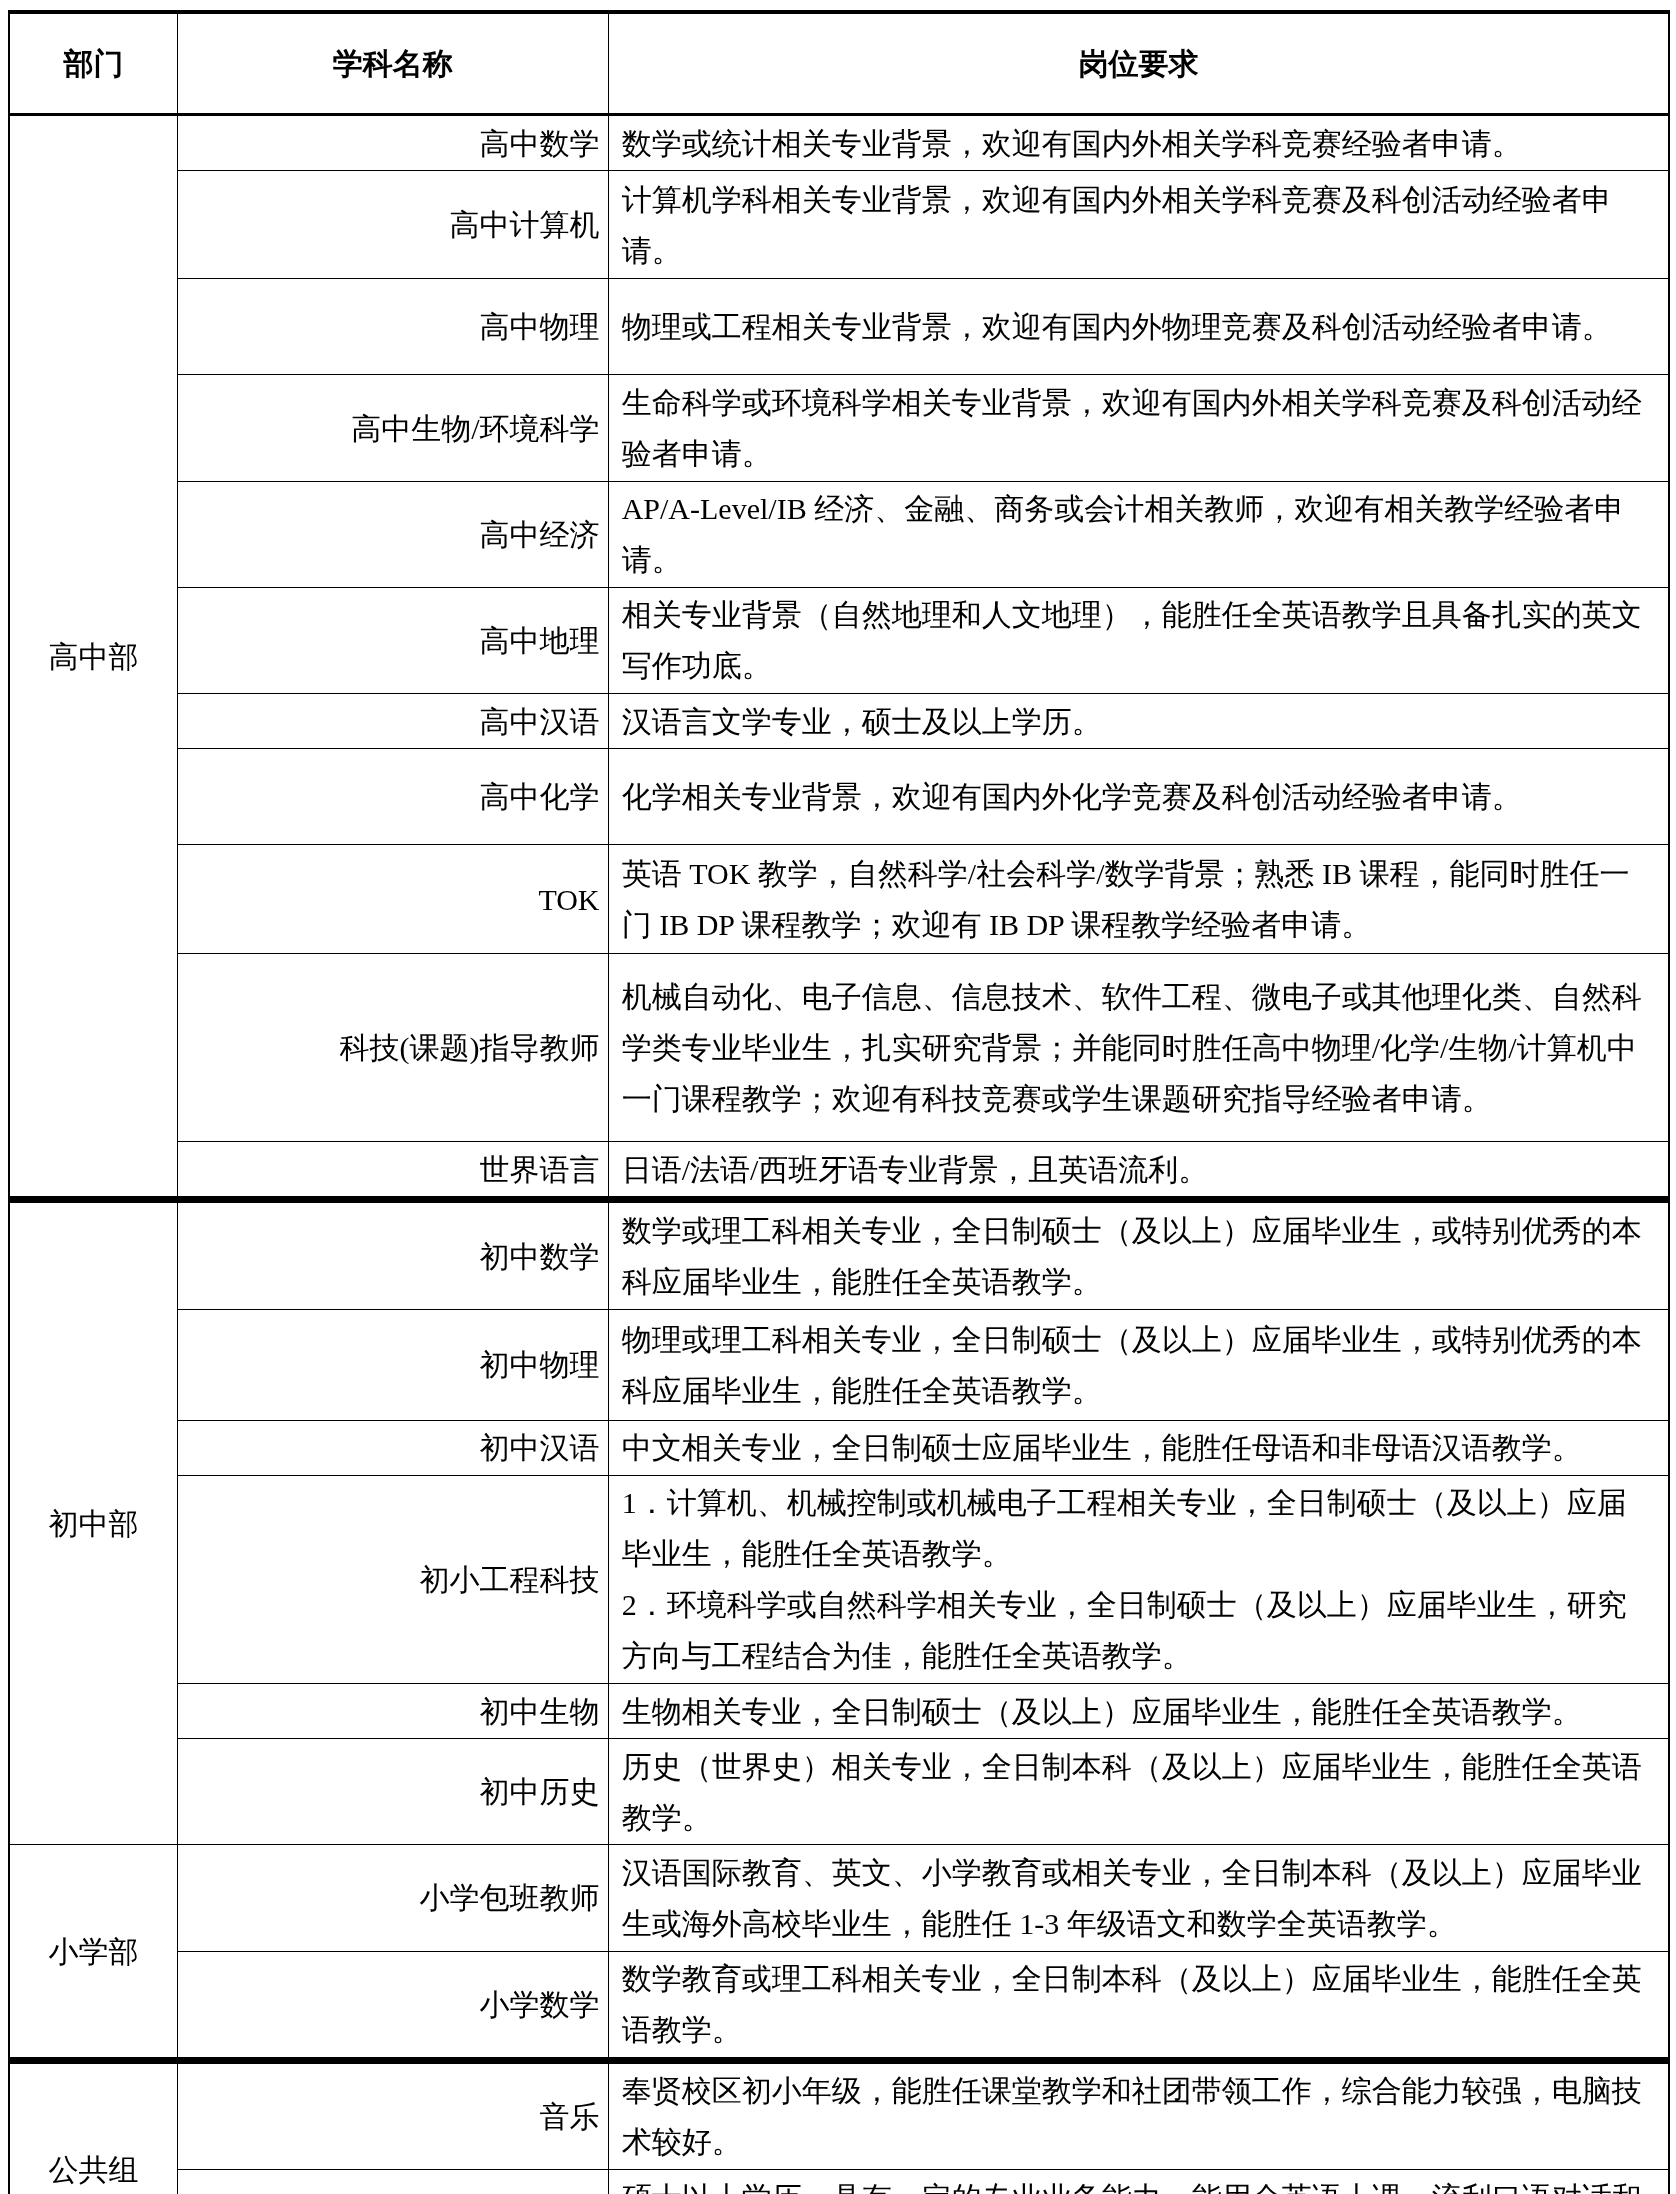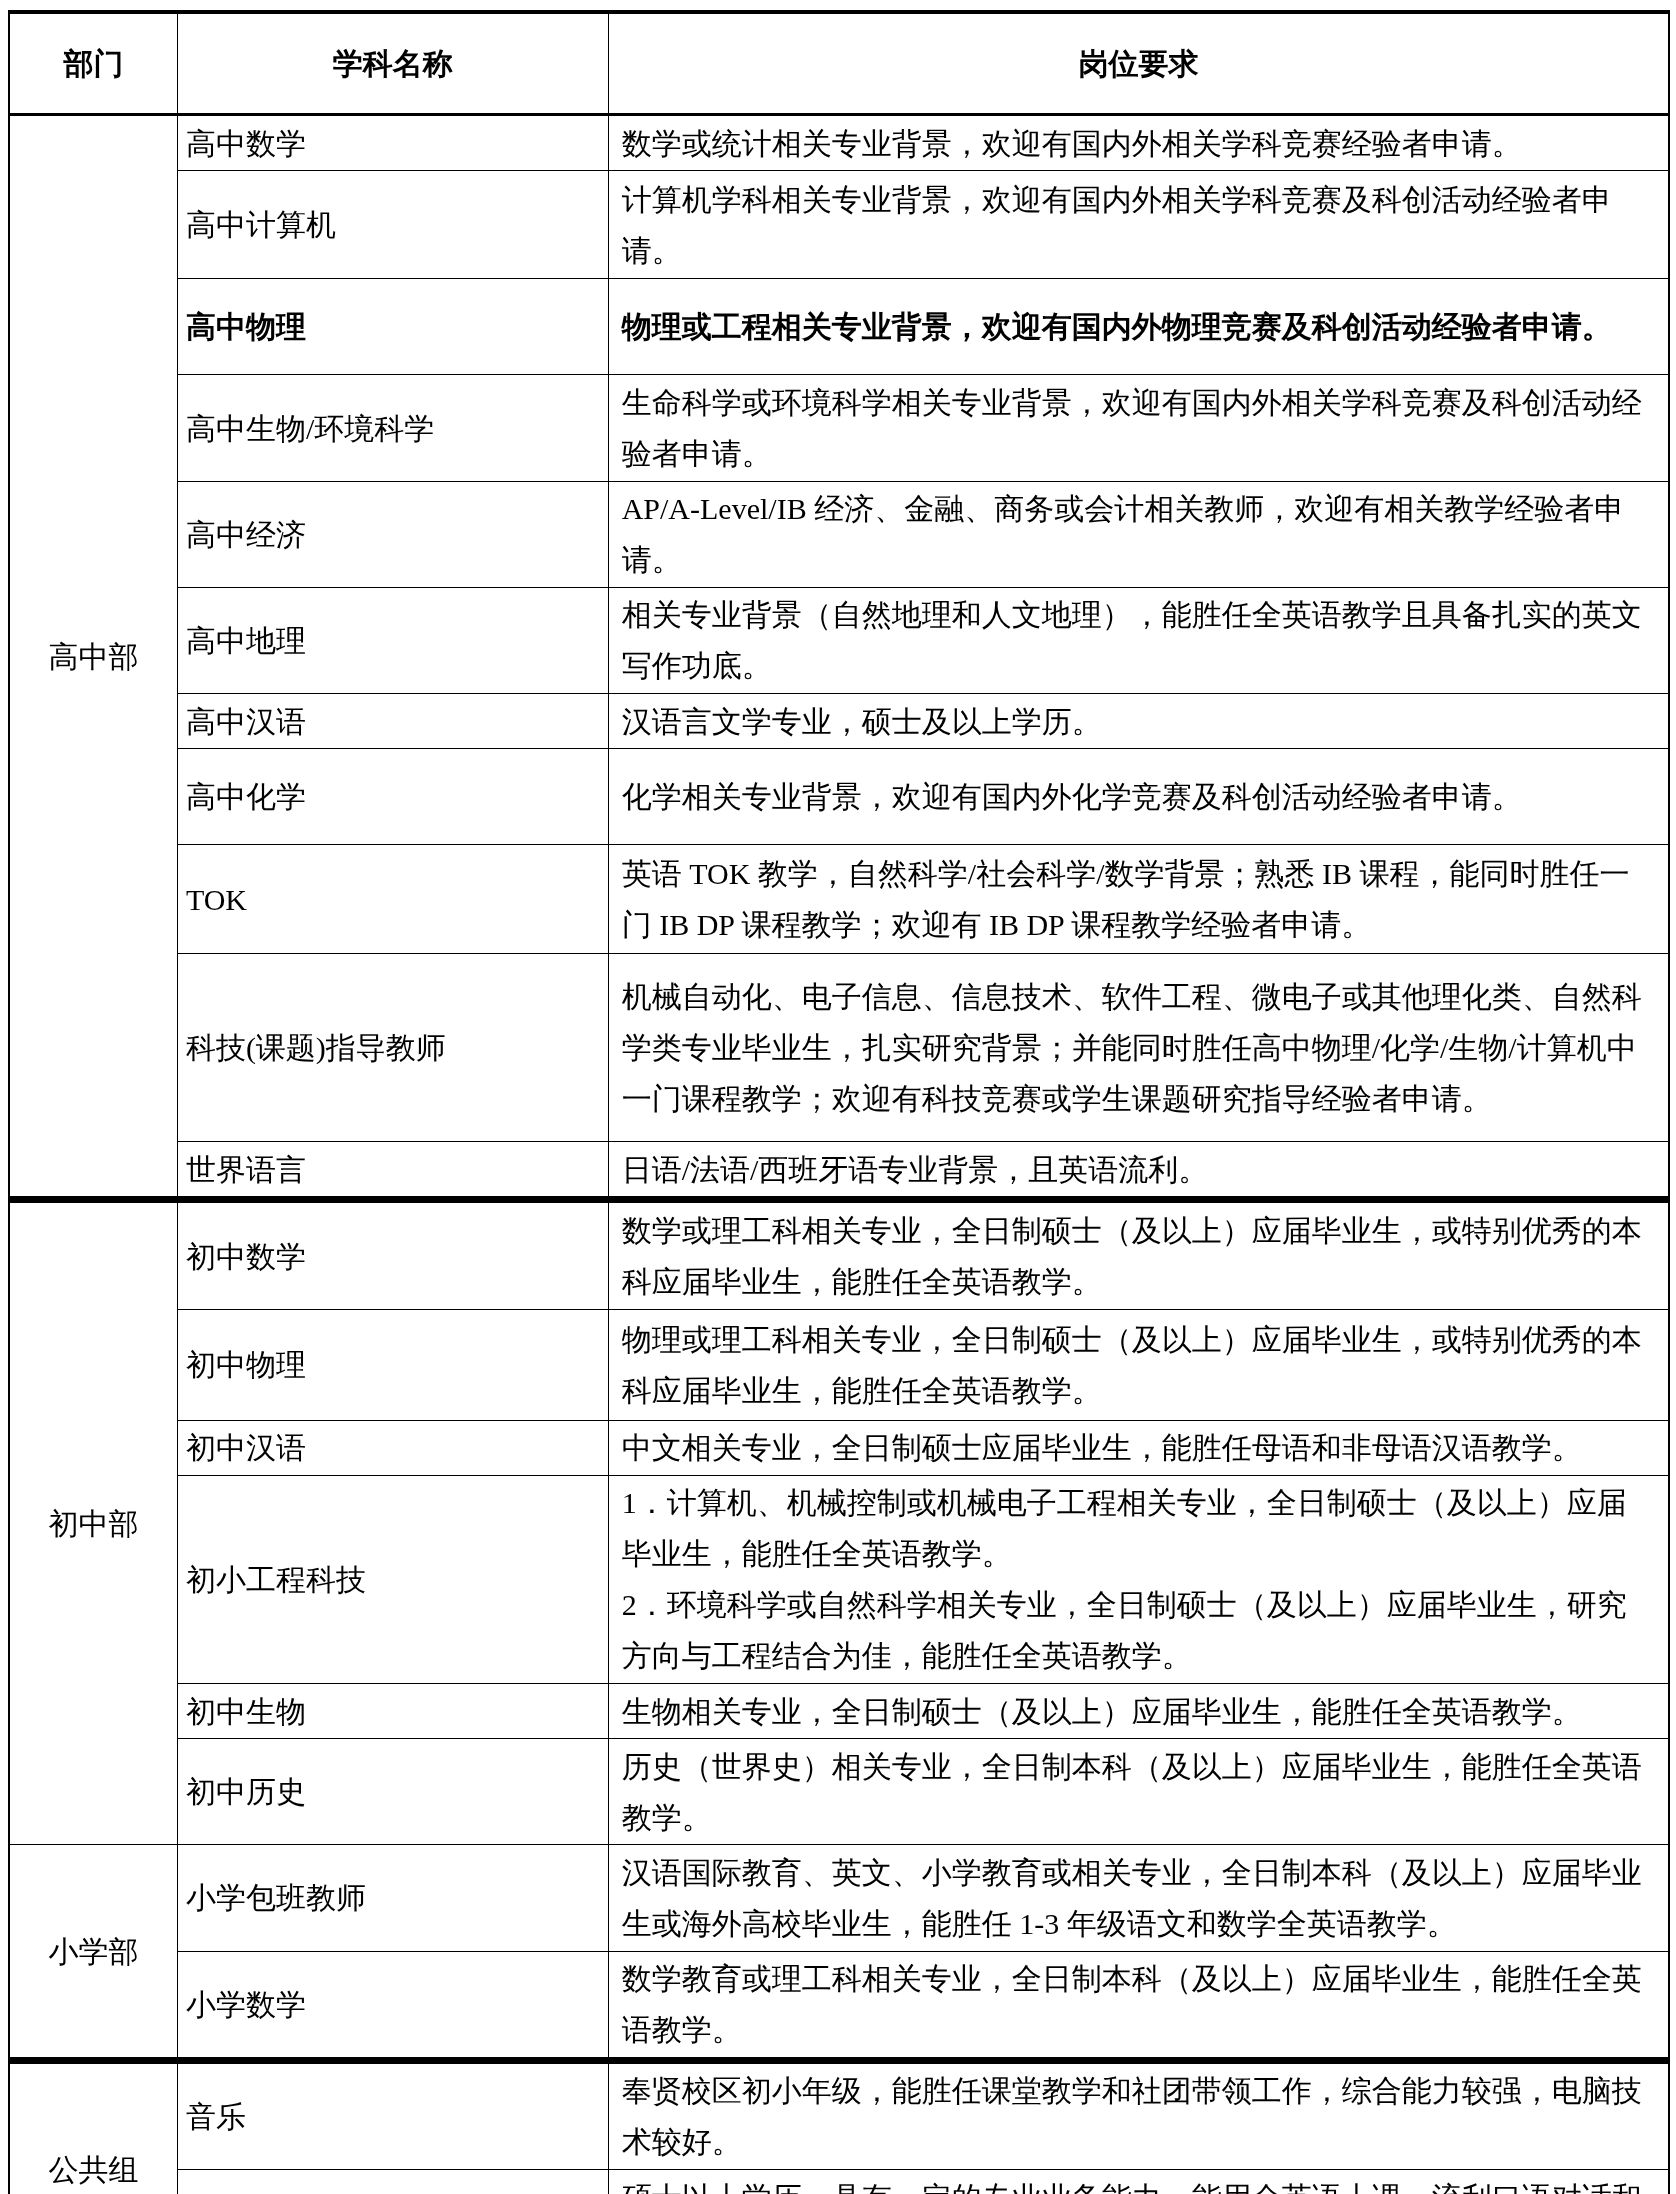--- a/index.html
+++ b/index.html
@@ -36,21 +36,21 @@
     font-family: "Liberation Sans", "DejaVu Sans", sans-serif;
     font-weight: 700;
     text-align: center;
     border-bottom-width: 3.3px;
   }
   td.dept {
     text-align: center;
     padding: 0 8px;
   }
   td.subject {
-    text-align: left;
+    text-align: right;
     padding: 0 8.2px;
   }
   td.req {
     text-align: left;
     padding: 1.6px 13px;
     white-space: pre-line;
   }
   tr.section-start-thick td { border-top: 7.4px solid #000; }
 </style>
 </head>
@@ -73,21 +73,21 @@
     <tbody id="table-body">
         <tr style="height: 52px;">
           <td class="dept" rowspan="11">高中部</td>
           <td class="subject">高中数学</td>
           <td class="req">数学或统计相关专业背景，欢迎有国内外相关学科竞赛经验者申请。</td>
         </tr>
         <tr style="height: 108px;">
           <td class="subject">高中计算机</td>
           <td class="req">计算机学科相关专业背景，欢迎有国内外相关学科竞赛及科创活动经验者申请。</td>
         </tr>
-        <tr style="height: 96px; font-weight: bold;">
+        <tr style="height: 96px;">
           <td class="subject">高中物理</td>
           <td class="req">物理或工程相关专业背景，欢迎有国内外物理竞赛及科创活动经验者申请。</td>
         </tr>
         <tr style="height: 101px;">
           <td class="subject">高中生物/环境科学</td>
           <td class="req">生命科学或环境科学相关专业背景，欢迎有国内外相关学科竞赛及科创活动经验者申请。</td>
         </tr>
         <tr style="height: 100px;">
           <td class="subject">高中经济</td>
           <td class="req">AP/A-Level/IB 经济、金融、商务或会计相关教师，欢迎有相关教学经验者申请。</td>

